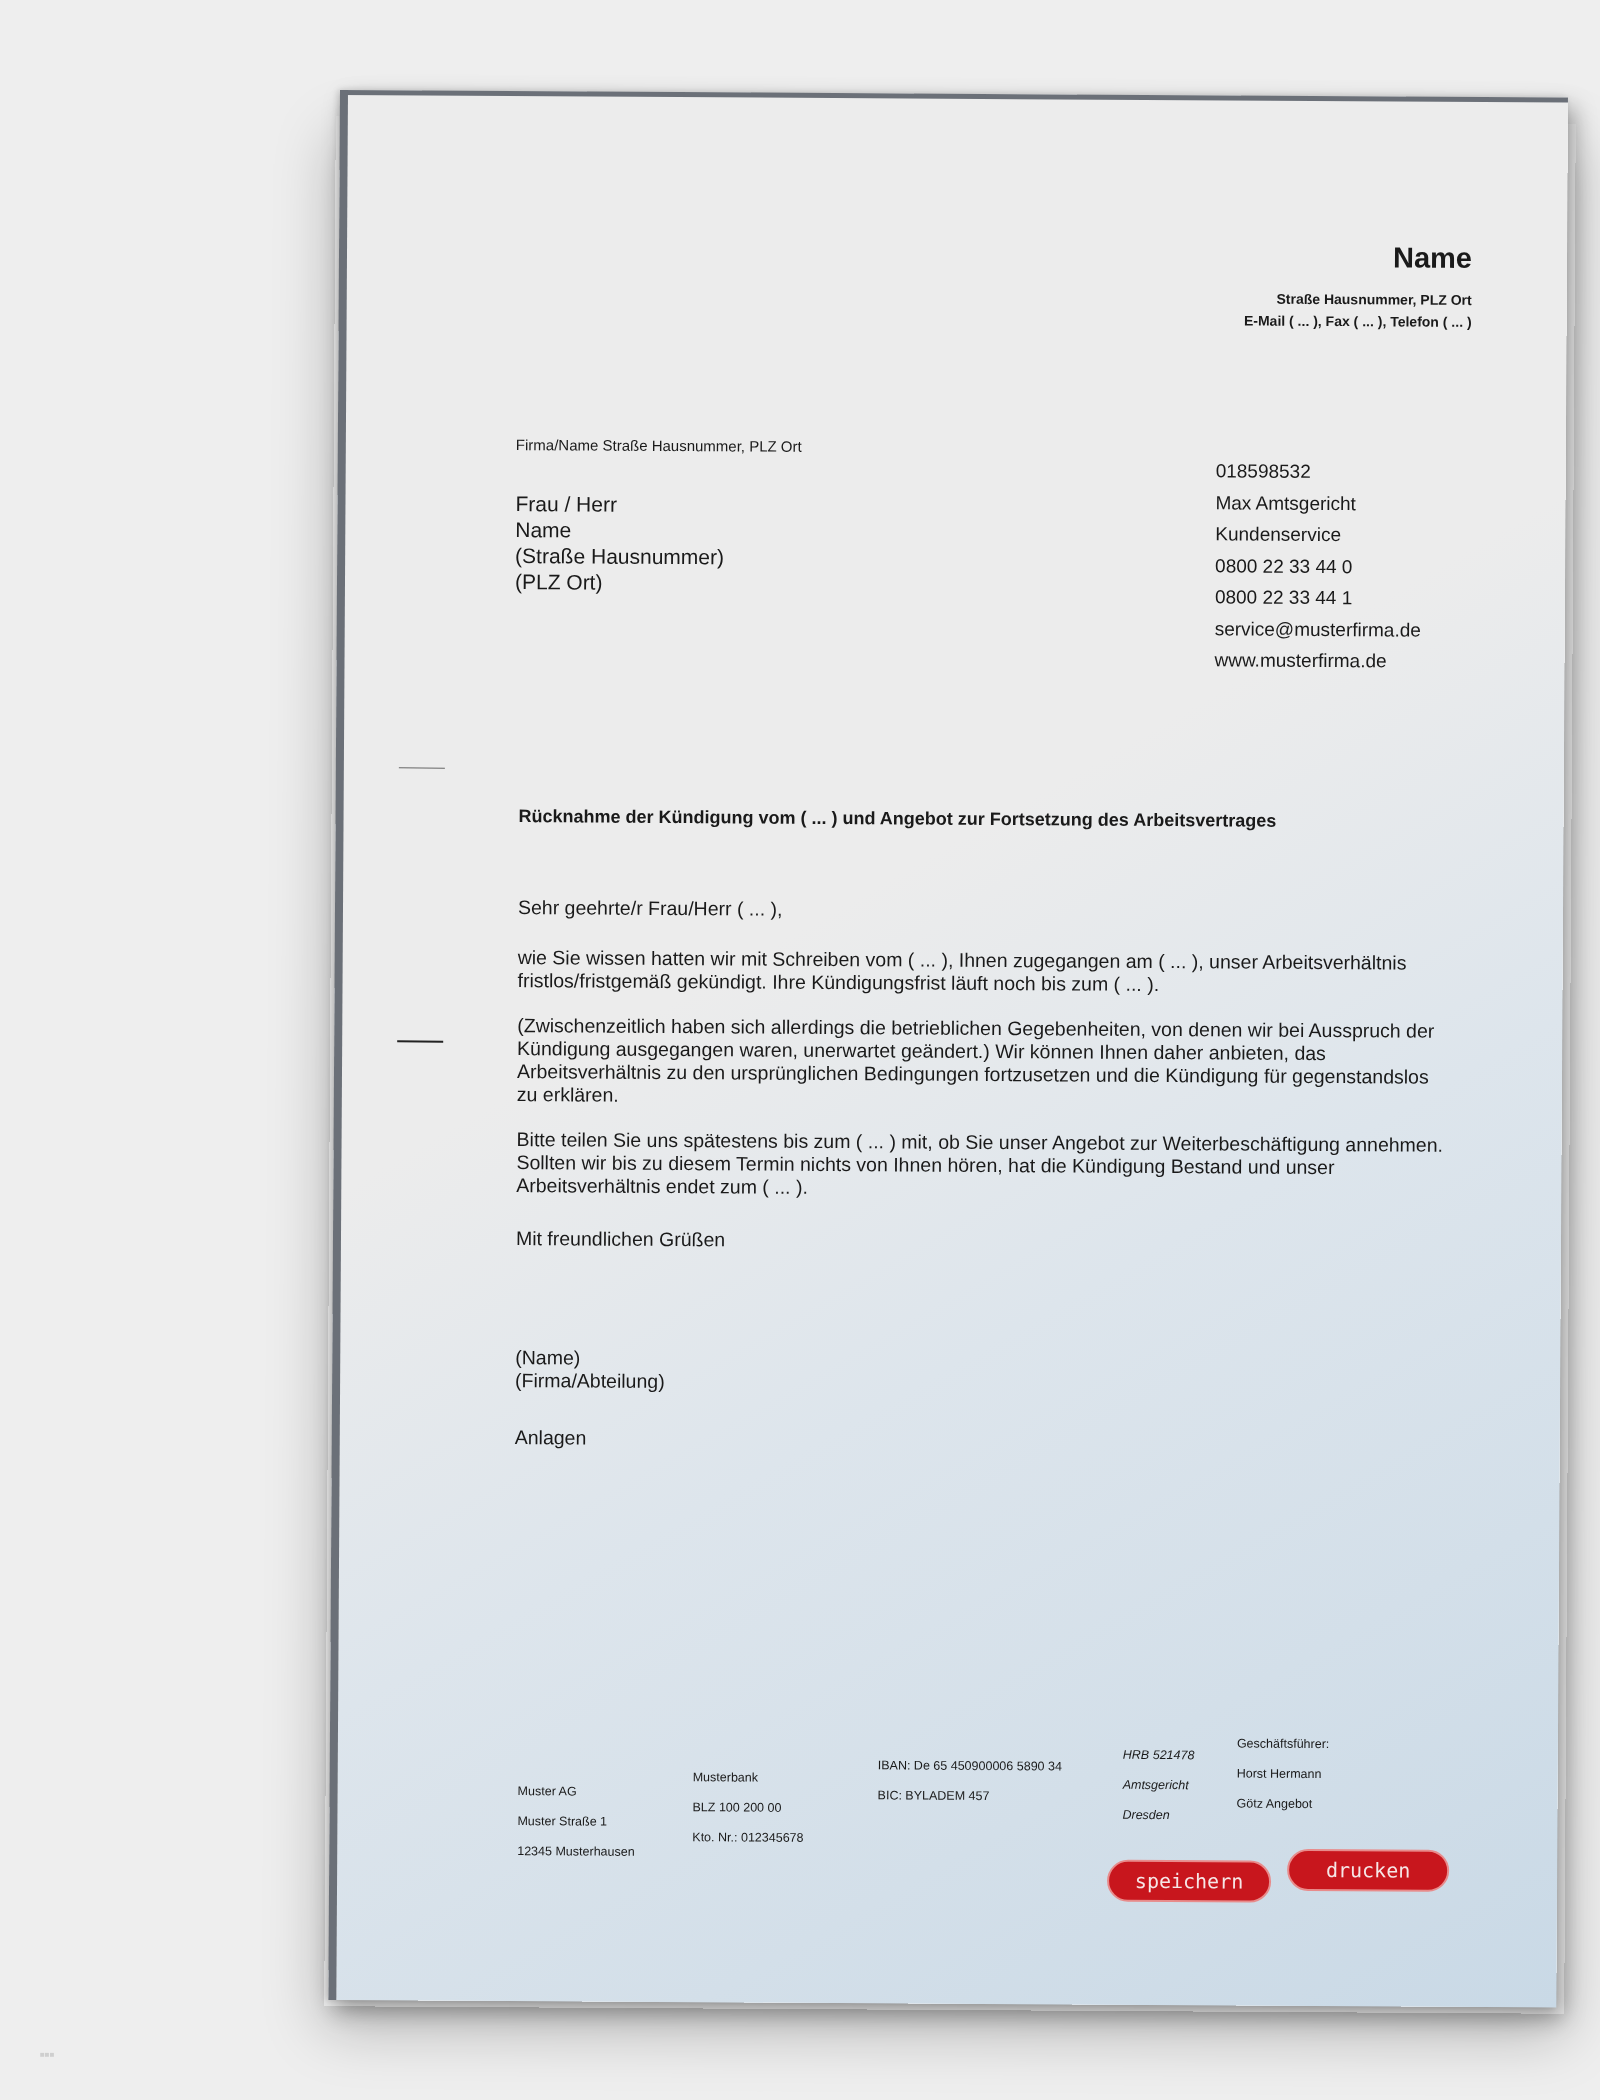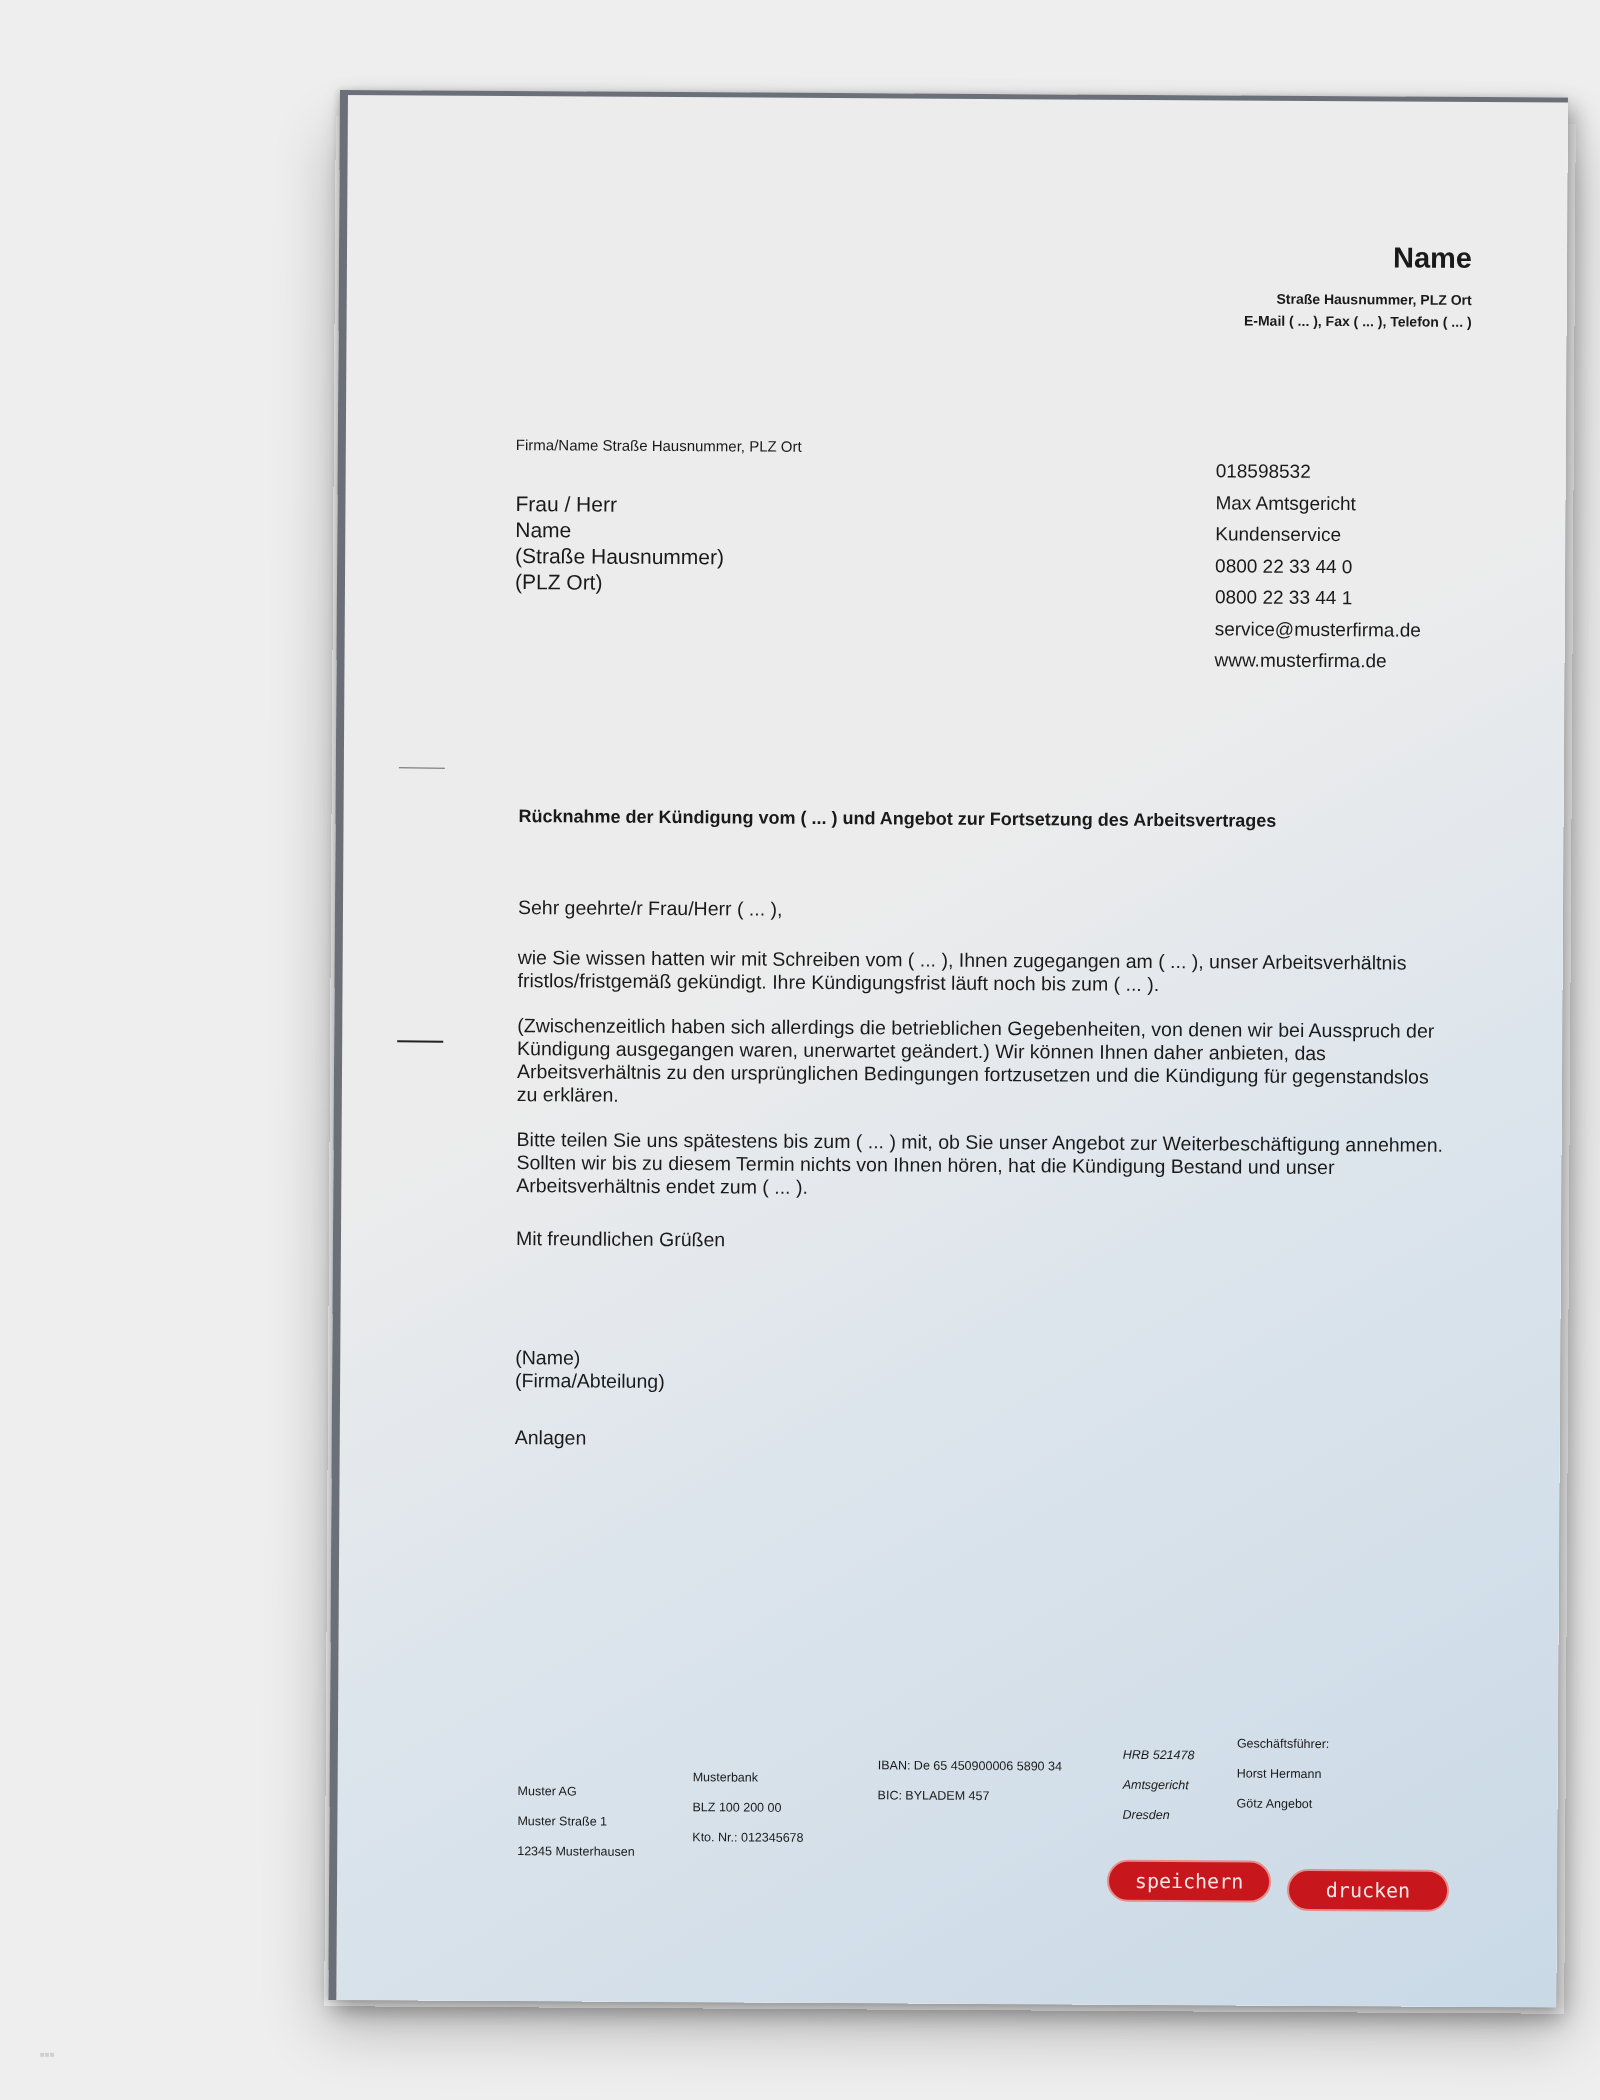--- a/index.html
+++ b/index.html
@@ -112,16 +112,16 @@
     <div>Amtsgericht</div>
     <div>Dresden</div>
   </div>
   <div class="abs footer-col" style="left:899px; top:1628px;">
     <div>Geschäftsführer:</div>
     <div>Horst Hermann</div>
     <div>Götz Angebot</div>
   </div>
 
   <div class="btn" style="left:770px; top:1760px; width:160px;">speichern</div>
-  <div class="btn" style="left:950px; top:1748px; width:158px;margin-top:20px;">drucken</div>
+  <div class="btn" style="left:950px; top:1748px; width:158px;">drucken</div>
 </div>
 
 <div class="watermark">■■■</div>
 
 </body></html>

